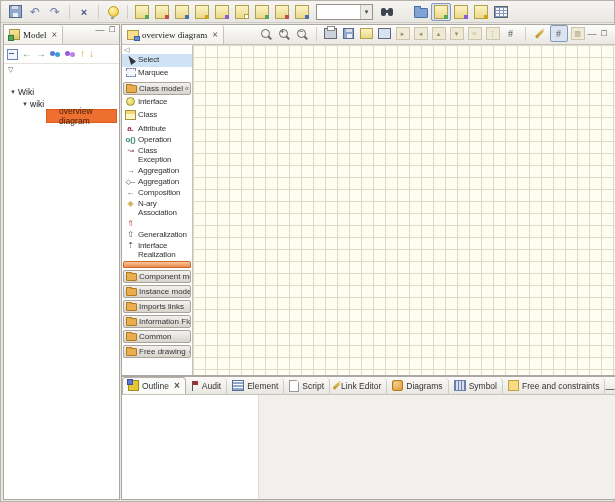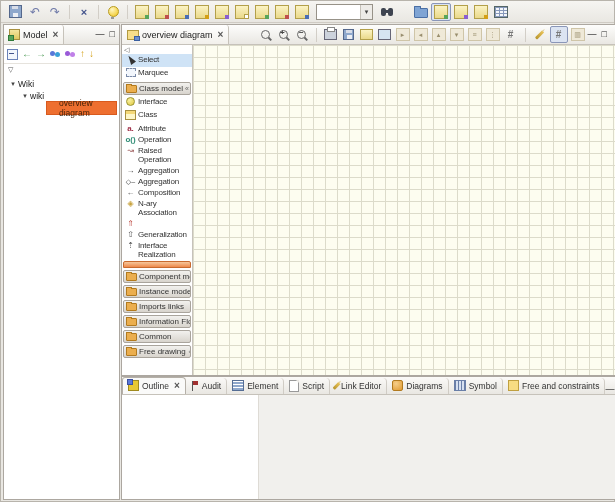--- a/index.html
+++ b/index.html
@@ -31,41 +31,41 @@
   .combo .arr{width:11px;height:100%;border-left:1px solid #C4C0B8;background:#EDEBE7;font-size:7px;color:#444;display:flex;align-items:center;justify-content:center;}
   .ic-binoc{position:relative;width:13px;height:9px;}
   .ic-binoc::before{content:"";position:absolute;left:0;top:1px;width:5px;height:8px;background:#3E4450;border-radius:2px;box-shadow:7px 0 0 #3E4450;}
   .ic-binoc::after{content:"";position:absolute;left:4px;top:3px;width:4px;height:3px;background:#3E4450;}
   .ic-folder{width:12px;height:8px;border-radius:1px;position:relative;margin-top:3px;}
   .ic-folder.blue{background:#7FA4D4;border:1px solid #4A6FA5;}
   .ic-folder.blue::before{content:"";position:absolute;top:-3px;left:-1px;width:5px;height:2px;background:#7FA4D4;border:1px solid #4A6FA5;border-bottom:none;border-radius:1px 1px 0 0;}
   .ic-table{width:12px;height:10px;border:1px solid #566;background-color:#F4F6FA;background-image:linear-gradient(to right,#8899BB 1px,transparent 1px),linear-gradient(to bottom,#8899BB 1px,transparent 1px);background-size:4px 3px;}
 
   
-  .view-header{height:19px;background:linear-gradient(#FDFDFC,#E9E7E2);border-bottom:1px solid #C6C2BA;display:flex;align-items:center;flex:none;}
+  .view-header{height:19px;background:linear-gradient(#FDFDFC,#E9E7E2);border-bottom:1px solid #C6C2BA;display:flex;align-items:flex-start;flex:none;font-family:Liberation Serif, serif;}
   .vtab{display:flex;align-items:center;gap:3px;padding:0 5px;height:100%;border-right:1px solid #C6C2BA;background:linear-gradient(#FFFFFF,#F2F0EB);font-size:9px;color:#222;border-top-right-radius:3px;}
   .close-x{font-size:10px;font-weight:bold;color:#555;margin-left:2px;cursor:default;}
   .winbtns{margin-left:auto;display:flex;gap:5px;padding-right:4px;font-size:9px;color:#222;align-items:center;}
   .winbtns span{line-height:1;}
 
   
   .model-panel{position:absolute;left:2px;top:23px;width:115px;height:474px;background:#fff;border:1px solid #ACA7A0;display:flex;flex-direction:column;}
   .model-toolbar{height:18px;border-bottom:1px solid #E6E3DD;display:flex;align-items:center;gap:4px;padding:0 3px;overflow:hidden;flex:none;}
   .mt{font-size:10px;font-weight:bold;line-height:1;flex:none;}
   .mt.green{color:#4E9B57;}
   .mt.gold{color:#D4A017;}
   .ic-collapseall{width:9px;height:9px;border:1px solid #6A82B8;background:#F2F6FC;position:relative;flex:none;}
   .ic-collapseall::after{content:"";position:absolute;left:1px;top:3px;width:5px;height:1px;background:#44548C;}
   .dotpair{position:relative;width:11px;height:8px;flex:none;}
   .dotpair::before{content:"";position:absolute;left:0;top:1px;width:5px;height:5px;border-radius:50%;}
   .dotpair.blue::before{background:#5A78D8;box-shadow:5px 1px 0 #3AA0D8;}
   .dotpair.purple::before{background:#9A5AD8;box-shadow:5px 1px 0 #C080E8;}
   .viewmenu-row{height:11px;display:flex;align-items:center;padding-left:4px;flex:none;}
   .viewmenu{font-size:7px;color:#555;}
-  .tree{flex:1;font-size:8.5px;color:#1a1a1a;padding-top:3px;overflow:hidden;}
+  .tree{flex:1;font-size:8.5px;color:#1a1a1a;padding-top:3px;overflow:hidden;margin-top:8px;}
   .trow{height:12px;display:flex;align-items:center;}
   .texp{width:10px;text-align:center;font-size:7px;color:#444;flex:none;}
   .trow.l0{padding-left:4px;}
   .trow.l1{padding-left:16px;}
   .trow.l2{padding-left:42px;}
   .trow .sel{flex:1;margin-right:2px;background:#EE6F30;border:1px solid #D85A1E;color:#3F1F07;padding:0 2px 1px 12px;height:11px;display:flex;align-items:center;}
   .ti-model-tab{width:9px;height:9px;background:linear-gradient(#F4E6A0,#E0C860);border:1px solid #A89040;position:relative;}
   .ti-model-tab::after{content:"";position:absolute;left:-2px;bottom:-2px;width:4px;height:4px;background:#58A55C;border:1px solid #2F7A38;}
 
   
@@ -342,21 +342,21 @@
         <div class="pal-item">
           <span class="pal-ic" style="color:#A03048;font-weight:bold;">a.</span>
           <span class="pal-label">Attribute</span>
         </div>
         <div class="pal-item">
           <span class="pal-ic" style="color:#2E8B74;font-weight:bold;">o()</span>
           <span class="pal-label">Operation</span>
         </div>
         <div class="pal-item">
           <span class="pal-ic" style="color:#A06060;">↝</span>
-          <span class="pal-label">Raised Operation</span>
+          <span class="pal-label">Class Exception</span>
         </div>
         <div class="pal-item">
           <span class="pal-ic" style="color:#505050;">→</span>
           <span class="pal-label">Aggregation</span>
         </div>
         <div class="pal-item">
           <span class="pal-ic" style="color:#505050;font-size:7px;">◇–</span>
           <span class="pal-label">Aggregation</span>
         </div>
         <div class="pal-item">

